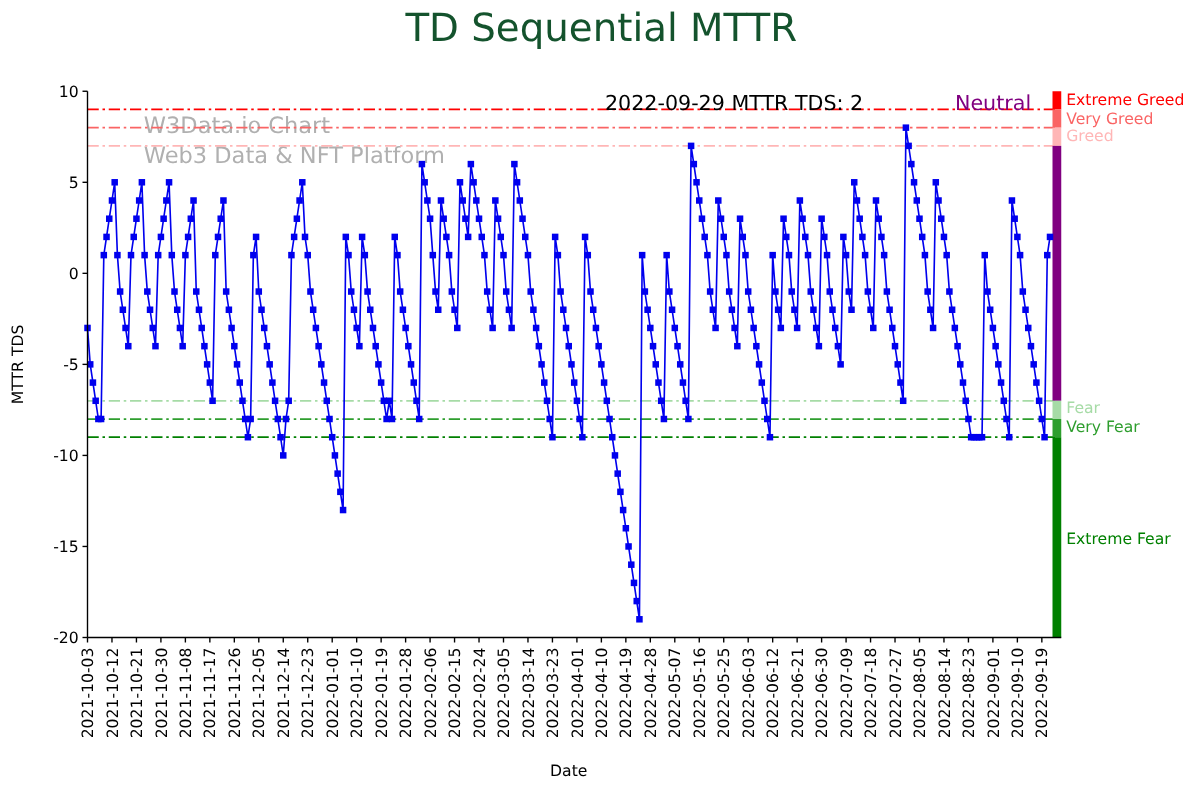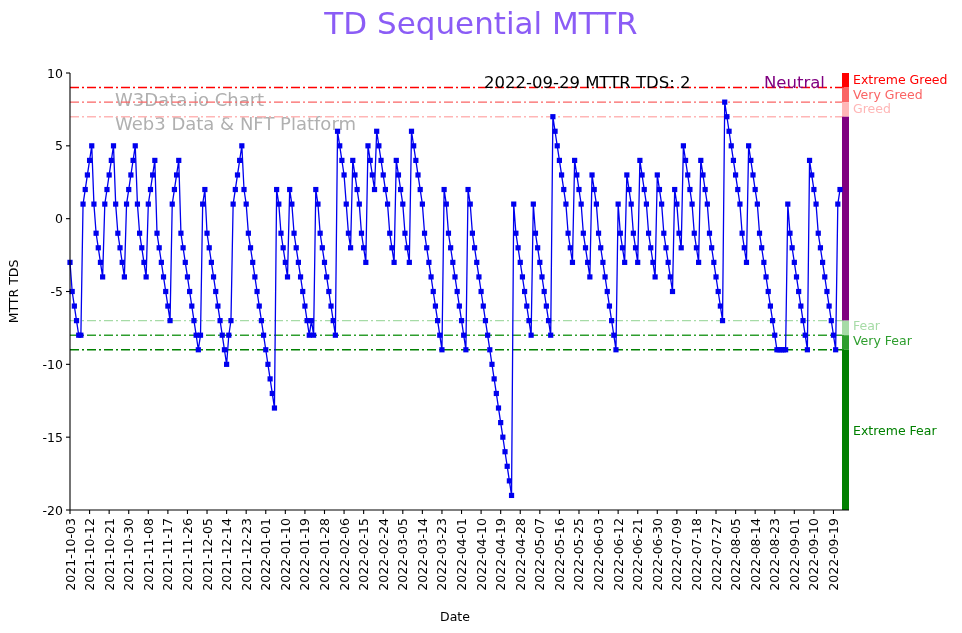--- a/index.html
+++ b/index.html
@@ -4,21 +4,21 @@
 <style>
   html,body{margin:0;padding:0;}
   body{
     width:962px;height:633px;background:#ffffff;
     font-family:"DejaVu Sans","Liberation Sans",sans-serif;
     overflow:hidden;position:relative;
   }
   #chart-root{position:absolute;left:0;top:0;width:962px;height:633px;}
   .title{
     position:absolute;left:0;top:5px;width:962px;text-align:center;
-    font-size:31px;color:#8b5cf6;letter-spacing:0px;
+    font-size:31px;color:#14532d;letter-spacing:0px;
   }
   svg{position:absolute;left:0;top:0;}
   .tick-label{font-size:12.5px;fill:#000;font-family:"DejaVu Sans","Liberation Sans",sans-serif;}
   .axis-title{font-size:12.5px;fill:#000;font-family:"DejaVu Sans","Liberation Sans",sans-serif;}
   .zone-label{font-size:12.5px;font-family:"DejaVu Sans","Liberation Sans",sans-serif;}
   .annot{font-size:16.5px;font-family:"DejaVu Sans","Liberation Sans",sans-serif;}
   .wm{font-size:18px;fill:#b0b0b0;font-family:"DejaVu Sans","Liberation Sans",sans-serif;}
 </style>
 </head>
 <body>

